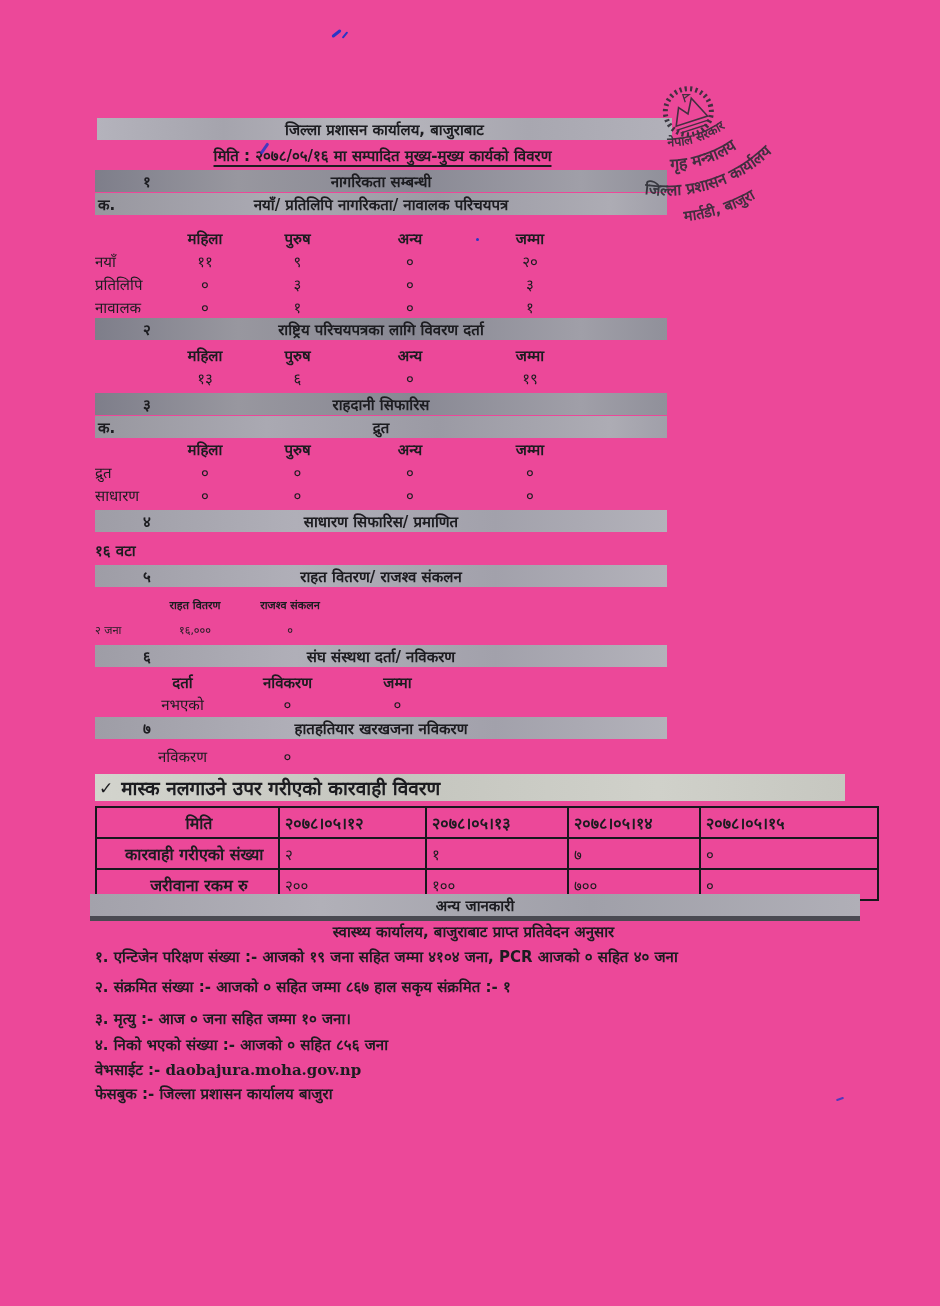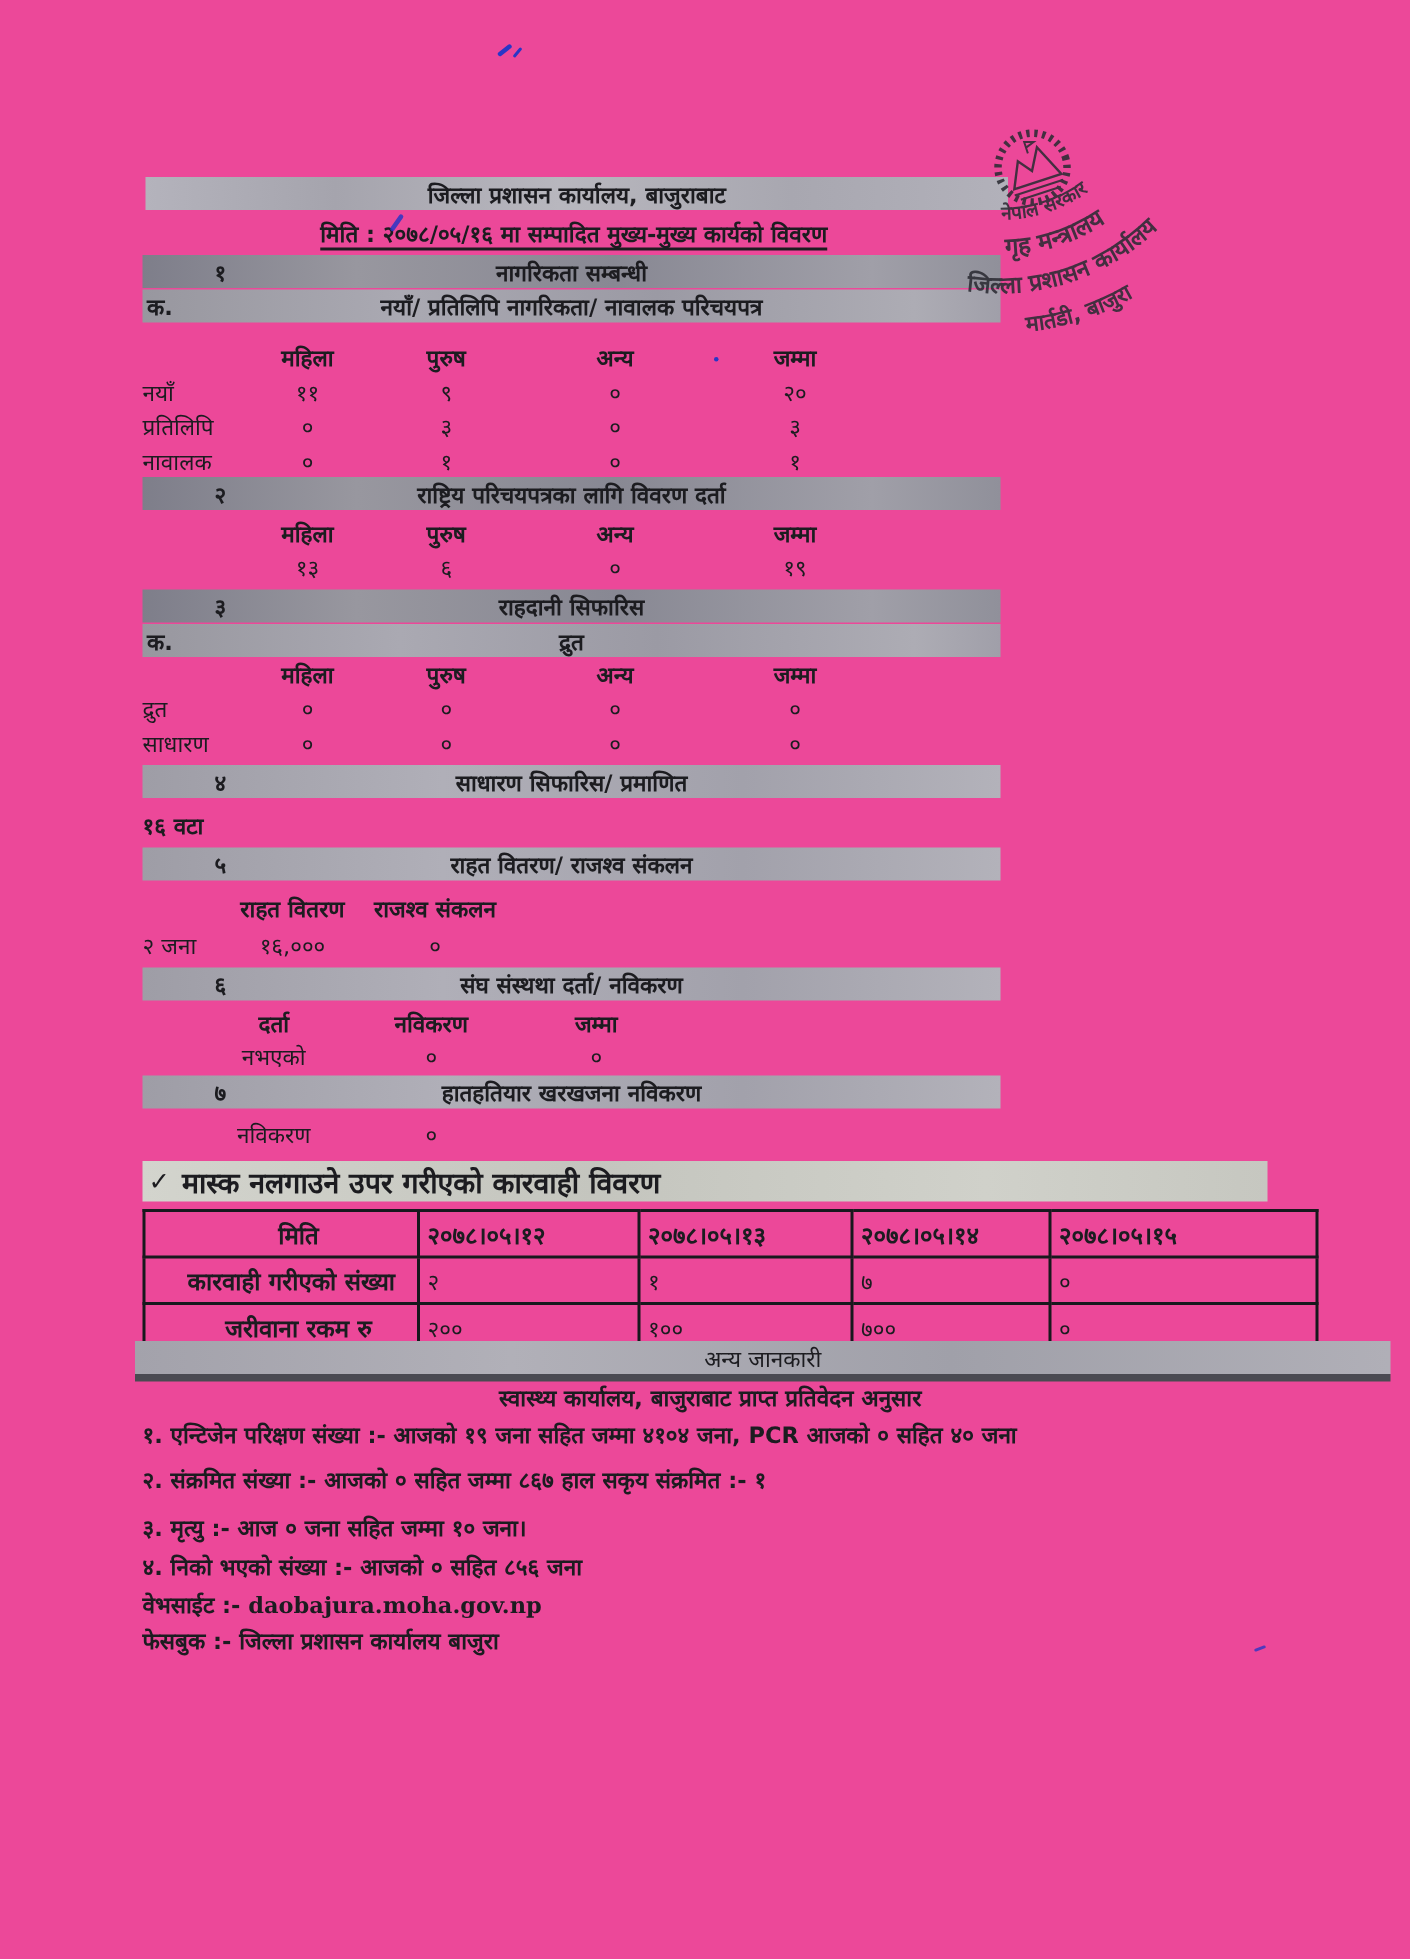--- a/index.html
+++ b/index.html
@@ -18,44 +18,44 @@
   .bar-mid{background:linear-gradient(90deg,#98979f,#aaa9b2 30%,#9b9aa4 60%,#adacb4 90%,#a09fa9);}
   .bar-light{background:linear-gradient(90deg,#9e9da6,#b0afb8 35%,#a2a1ab 70%,#b3b2ba);}
   .bar .num{position:absolute;left:48px;font-weight:bold;font-size:15px;}
   .bar .klabel{position:absolute;left:3px;font-weight:bold;font-size:15px;}
   .bar .ttl{font-weight:bold;font-size:15px;white-space:nowrap;}
   
   .grid4{position:absolute;left:95px;width:572px;display:grid;
     grid-template-columns:70px 80px 105px 120px 120px;grid-auto-rows:23px;
     align-items:center;font-size:15px;}
   .grid3a{position:absolute;left:95px;width:420px;display:grid;
-    grid-template-columns:55px 90px 100px;grid-auto-rows:25px;align-items:center;font-size:15px;}
+    grid-template-columns:55px 90px 100px;grid-auto-rows:25px;align-items:center;font-size:11px;}
   .grid3b{position:absolute;left:95px;width:420px;display:grid;
     grid-template-columns:40px 95px 115px 105px;grid-auto-rows:22px;align-items:center;font-size:15px;}
   .grid4 span,.grid3a span,.grid3b span{text-align:center;white-space:nowrap;}
   .grid4 .lc,.grid3a .lc{text-align:left;}
   .hd{font-weight:bold;}
   .note{position:absolute;left:95px;width:572px;font-weight:bold;font-size:15px;}
   
   .mask-head{position:absolute;left:95px;top:774px;width:750px;height:27px;
     background:linear-gradient(90deg,#d3d4cd,#c4c5be 40%,#d0d1ca 75%,#c6c7c0);
     display:flex;align-items:center;font-weight:bold;font-size:19px;padding-left:4px;box-sizing:border-box;}
   .mask-head .chk{margin-right:8px;font-size:17px;}
   table.mask{position:absolute;left:95px;top:806px;border-collapse:collapse;table-layout:fixed;
     font-size:15px;background:transparent;}
   table.mask td{border:2px solid #18181d;height:27px;padding:1px 5px;white-space:nowrap;overflow:hidden;}
   table.mask .c0{width:148px;padding-left:28px;} table.mask .c1{width:135px;} table.mask .c2{width:130px;margin-top:44px;}
   table.mask .c3{width:120px;} table.mask .c4{width:166px;}
   table.mask .b{font-weight:bold;font-size:16px;}
   table.mask .ctr{text-align:center;}
   
-  .aj-bar{position:absolute;left:90px;top:894px;width:837px;height:22px;
+  .aj-bar{position:absolute;left:90px;top:894px;width:770px;height:22px;
     background:linear-gradient(90deg,#a3a2ab,#b1b0b8 30%,#a0a0a9 65%,#b0afb7);
     border-bottom:5px solid #4a4a52;
-    display:flex;align-items:center;justify-content:center;font-weight:normal;font-size:15px;}
+    display:flex;align-items:center;justify-content:center;font-weight:bold;font-size:15px;}
   .subtitle{position:absolute;left:90px;top:921px;width:767px;text-align:center;
     font-weight:bold;font-size:15px;}
   .info-line{position:absolute;left:95px;font-weight:bold;font-size:15px;white-space:nowrap;}
   .weblink{font-family:"DejaVu Serif","Liberation Serif",serif;font-weight:bold;}
   
   .pen{position:absolute;background:#2936c6;border-radius:2px;}
   .underline{text-decoration:underline;text-underline-offset:4px;text-decoration-thickness:1.5px;}
   
   .stamp{position:absolute;left:602px;top:68px;width:210px;height:205px;}
   .stamp text{fill:#2c2c34;font-family:"DejaVu Sans","Liberation Sans",sans-serif;}

